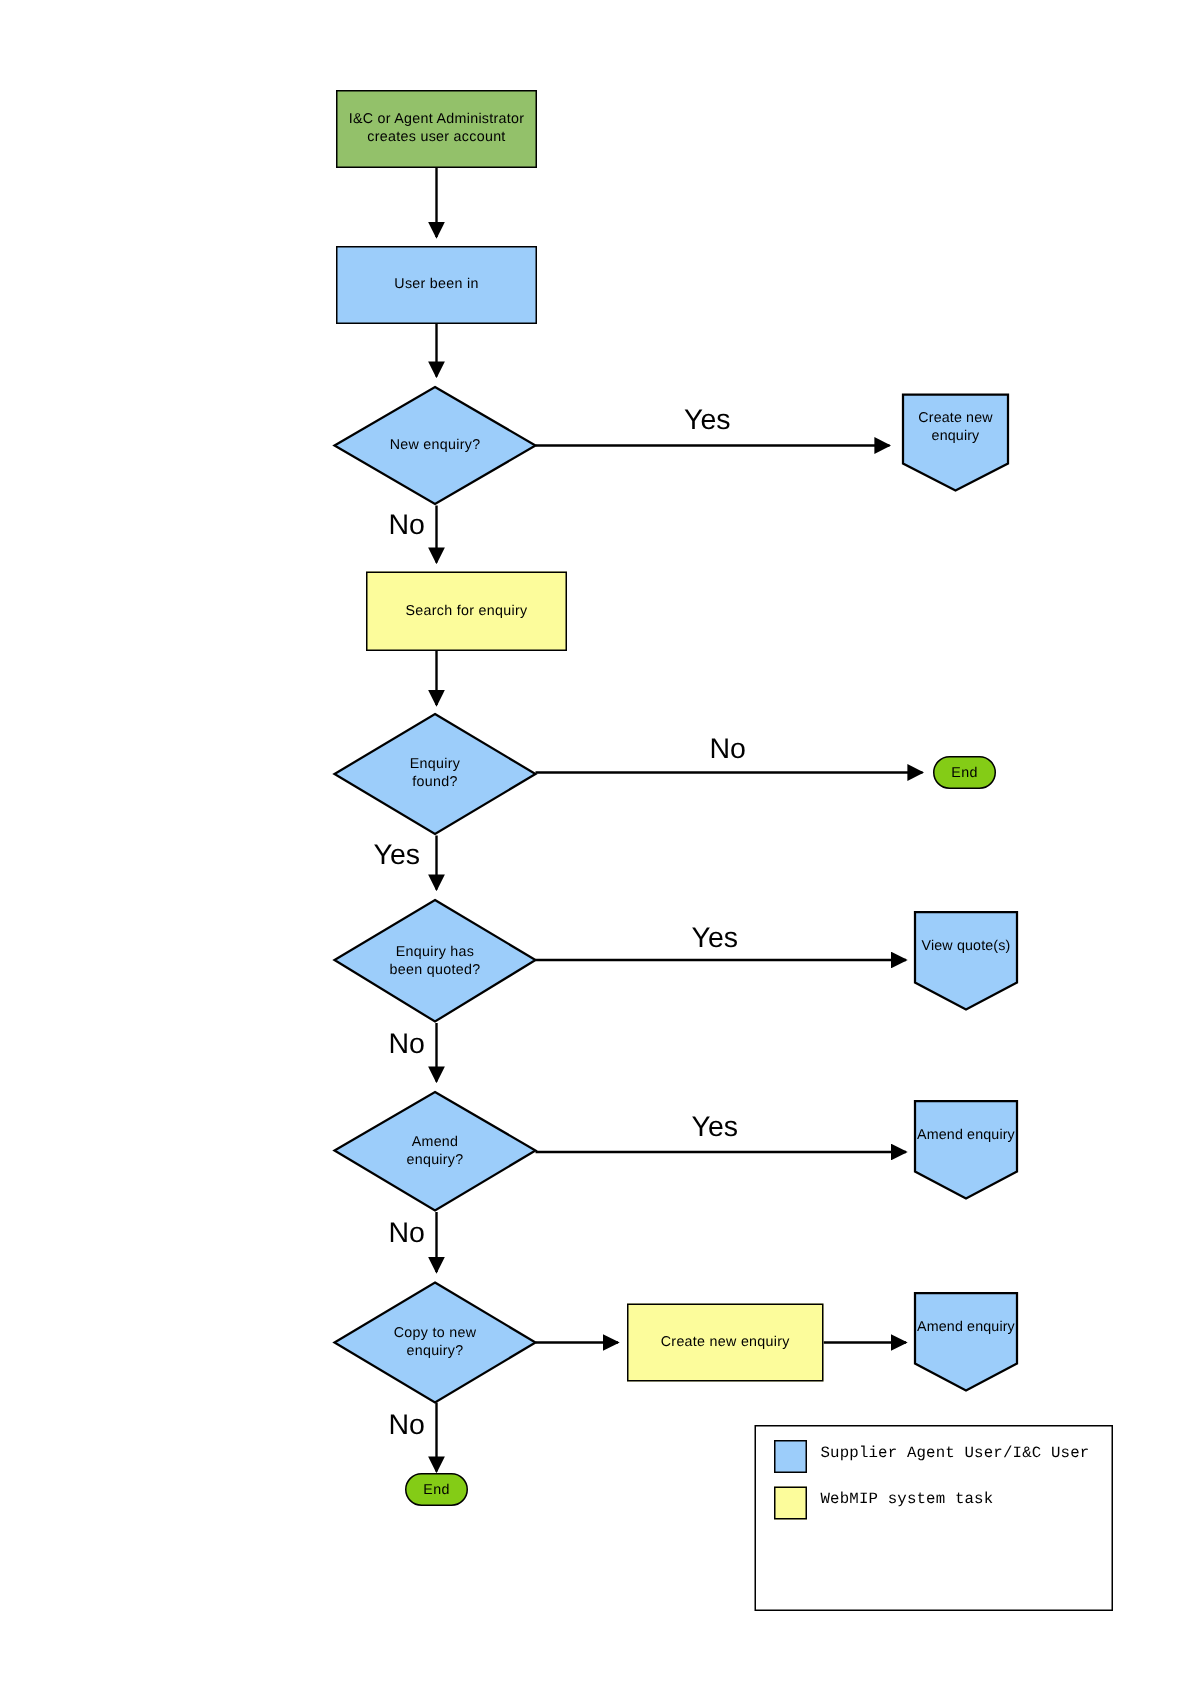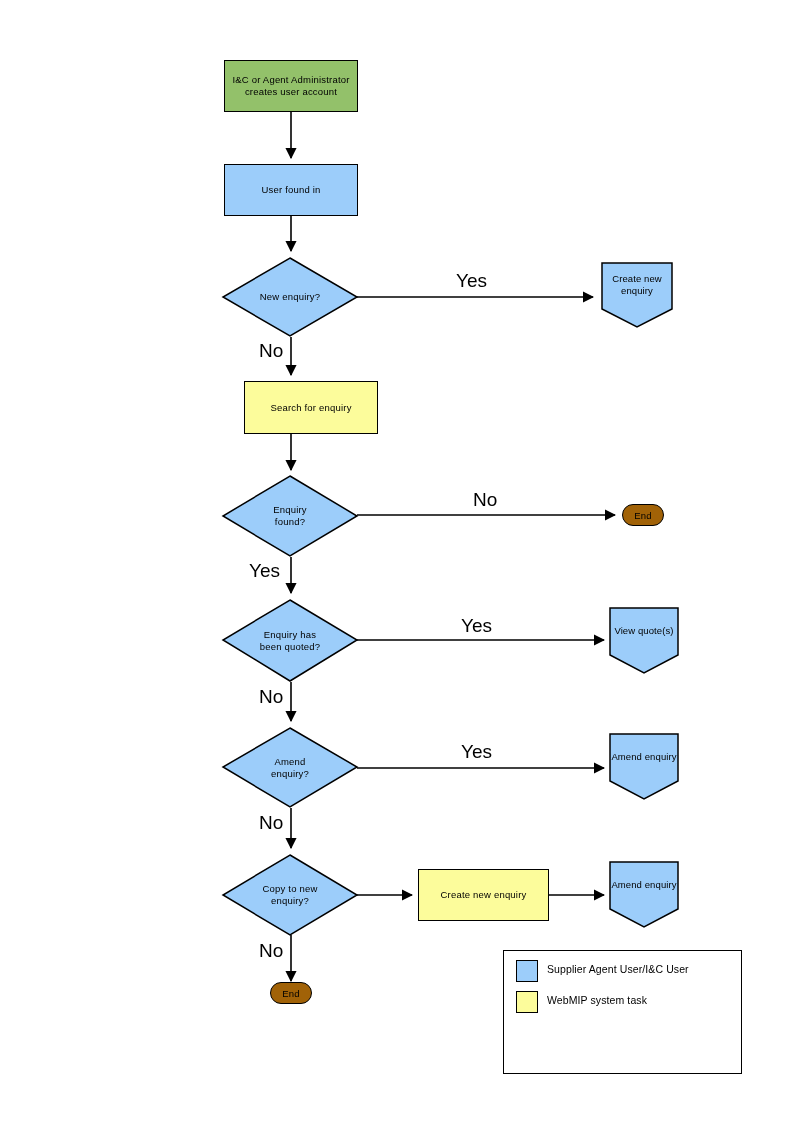--- a/index.html
+++ b/index.html
@@ -94,21 +94,21 @@
     line-height: 1.25;
     white-space: pre-line;
     color: #000;
     letter-spacing: 0.1px;
   }
 
   
   .terminator {
     position: absolute;
     box-sizing: border-box;
-    background: #a16207;
+    background: #84cc16;
     border: 1.4px solid #000000;
     border-radius: 11px;
     display: flex;
     align-items: center;
     justify-content: center;
     font-size: 9.5px;
     color: #000;
     letter-spacing: 0.2px;
   }
 
@@ -122,20 +122,21 @@
     white-space: nowrap;
   }
 
   
   #legend {
     position: absolute;
     box-sizing: border-box;
     background: #ffffff;
     border: 1.4px solid #000000;
     padding: 9px 10px 9px 12px;
+    font-family: Liberation Mono, monospace;
   }
   .legend-row {
     display: flex;
     align-items: flex-start;
     margin-bottom: 9px;
   }
   .legend-row:last-child { margin-bottom: 0; }
   .legend-swatch {
     width: 22px;
     height: 22px;
@@ -193,21 +194,21 @@
     <line x1="291" y1="935" x2="291" y2="981" marker-end="url(#arrow)"></line>
   </g>
 </svg>
 
 <div class="node rect green" style="left:224px; top:60px; width:134px; height:52px;">
   <span class="label">I&amp;C or Agent Administrator
 creates user account</span>
 </div>
 
 <div class="node rect blue" style="left:224px; top:164px; width:134px; height:52px;">
-  <span class="label">User found in</span>
+  <span class="label">User been in</span>
 </div>
 
 <div class="diamond-wrap" style="left:222px; top:257px; width:136px; height:80px;">
   <svg width="136" height="80" viewBox="0 0 136 80" xmlns="http://www.w3.org/2000/svg">
     <polygon points="68,1 135,40 68,79 1,40" fill="#9ccdfa" stroke="#000000" stroke-width="1.5"></polygon>
   </svg>
   <span class="label">New enquiry?</span>
 </div>
 
 <div class="shield-wrap" style="left:601px; top:262px; width:72px; height:66px;">

